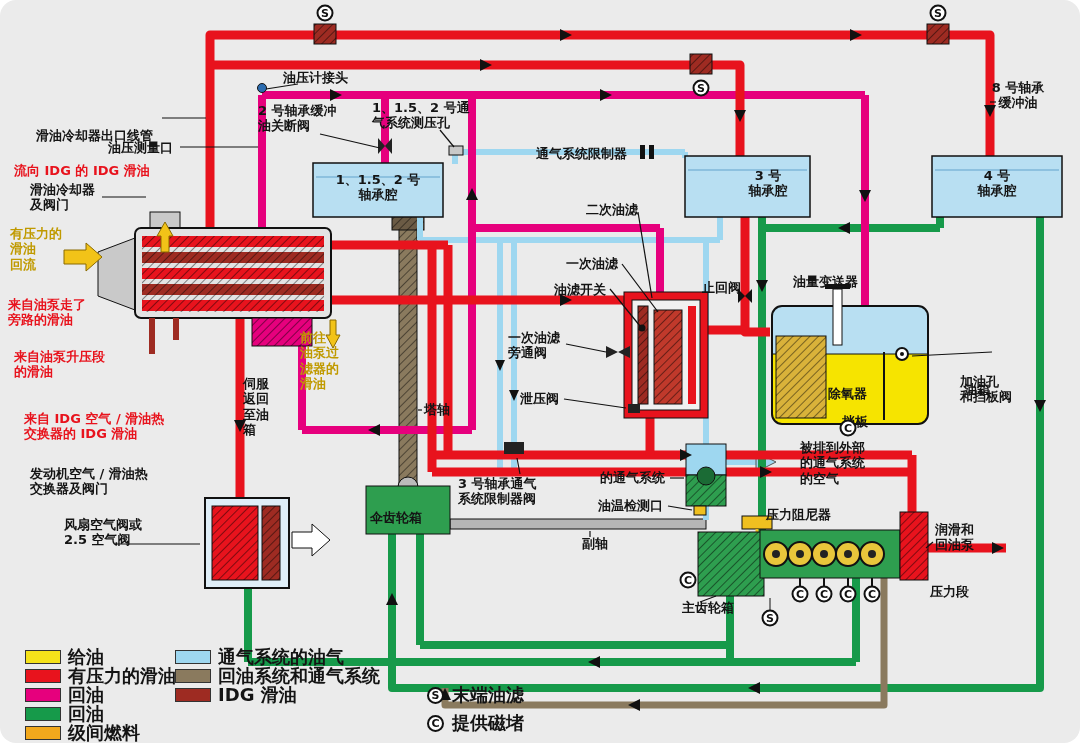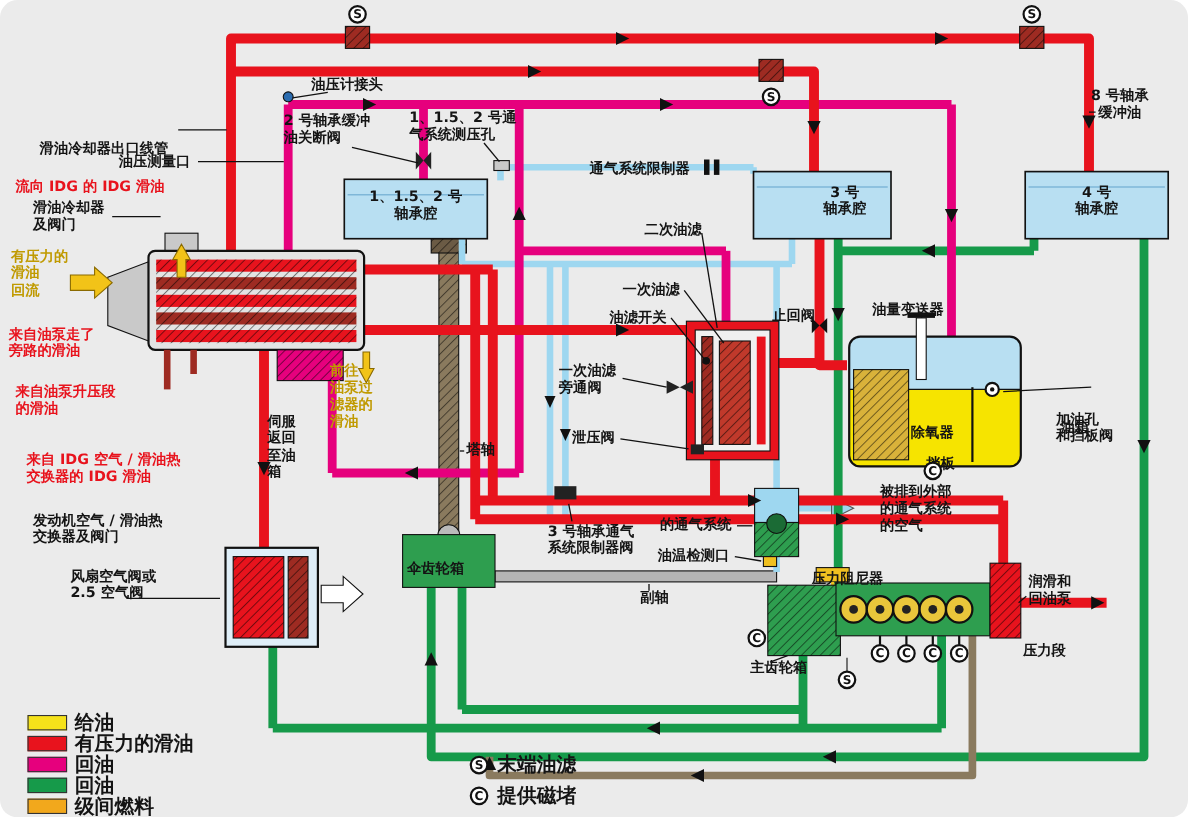--- a/index.html
+++ b/index.html
@@ -352,28 +352,28 @@
       <div class="lbl" style="left: 520px; top: 391px;">泄压阀</div>
       <div class="lbl" style="left: 243px; top: 376px;">伺服
 返回
 至油
 箱</div>
       <div class="lbl gold" style="left: 300px; top: 330px;">前往
 油泵过
 滤器的
 滑油</div>
       <div class="lbl" style="left: 424px; top: 402px;">塔轴</div>
-      <div class="lbl" style="left: 458px; top: 476px; margin-left: 40px;">3 号轴承通气
+      <div class="lbl" style="left: 458px; top: 476px;">3 号轴承通气
 系统限制器阀</div>
       <div class="lbl" style="left: 600px; top: 470px;">的通气系统</div>
       <div class="lbl" style="left: 598px; top: 498px;">油温检测口</div>
       <div class="lbl" style="left: 800px; top: 440px;">被排到外部
 的通气系统
 的空气</div>
-      <div class="lbl" style="left: 738px; top: 507px; margin-top: 12px;">压力阻尼器</div>
+      <div class="lbl" style="left: 766px; top: 507px;">压力阻尼器</div>
       <div class="lbl" style="left: 935px; top: 522px;">润滑和
 回油泵</div>
       <div class="lbl" style="left: 930px; top: 584px;">压力段</div>
       <div class="lbl" style="left: 370px; top: 510px;">伞齿轮箱</div>
       <div class="lbl" style="left: 582px; top: 536px;">副轴</div>
       <div class="lbl" style="left: 682px; top: 600px;">主齿轮箱</div>
     </div>
 <div id="markers">
       <div class="marker" style="left: 325px; top: 13px;">S</div>
       <div class="marker" style="left: 938px; top: 13px;">S</div>
@@ -402,20 +402,34 @@
         </div>
         <div class="leg-row">
           <span class="sw" style="background: rgb(22, 154, 74);"></span>
           <span class="leg-text">回油</span>
         </div>
         <div class="leg-row">
           <span class="sw" style="background: rgb(242, 168, 28);"></span>
           <span class="leg-text">级间燃料</span>
         </div>
       </div>
+      <div class="leg-col" style="left: 150px;">
+        <div class="leg-row">
+          <span class="sw" style="background: rgb(158, 215, 240);"></span>
+          <span class="leg-text">通气系统的油气</span>
+        </div>
+        <div class="leg-row">
+          <span class="sw" style="background: rgb(138, 122, 94);"></span>
+          <span class="leg-text">回油系统和通气系统</span>
+        </div>
+        <div class="leg-row">
+          <span class="sw" style="background: rgb(158, 43, 34);"></span>
+          <span class="leg-text">IDG 滑油</span>
+        </div>
+      </div>
       <div class="leg-col" style="left: 402px; top: 34px;">
         <div class="leg-sym">
           <span class="marker-inline">S</span>
           <span class="leg-text">末端油滤</span>
         </div>
         <div class="leg-sym">
           <span class="marker-inline">C</span>
           <span class="leg-text">提供磁堵</span>
         </div>
       </div>

